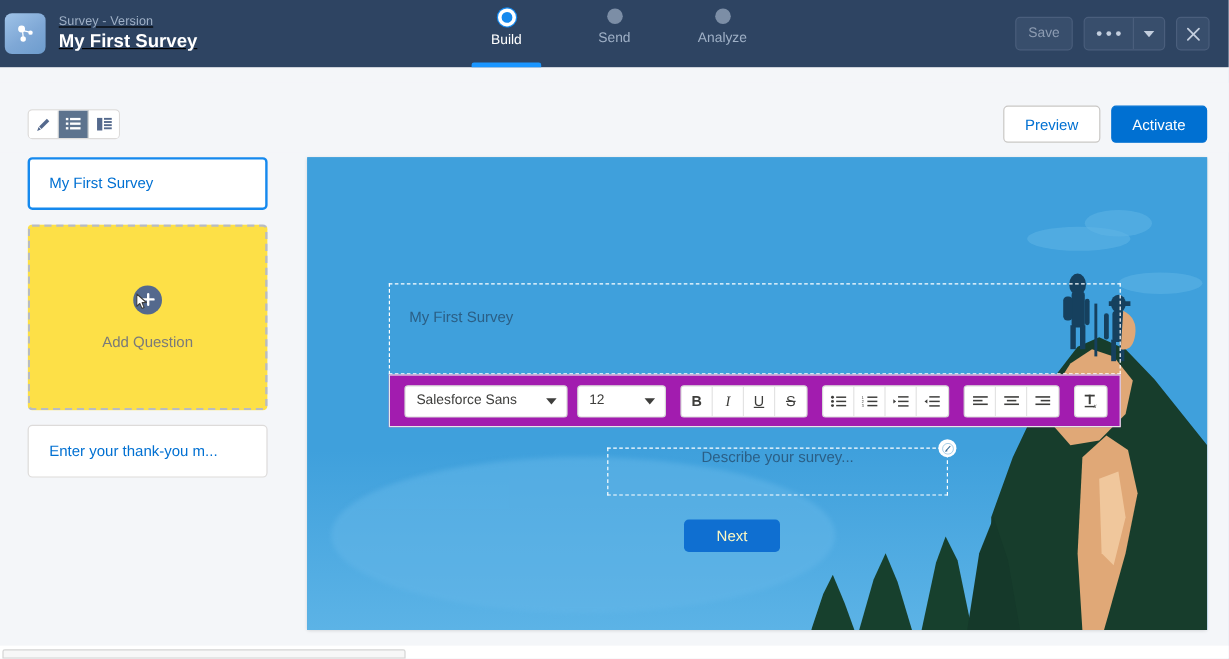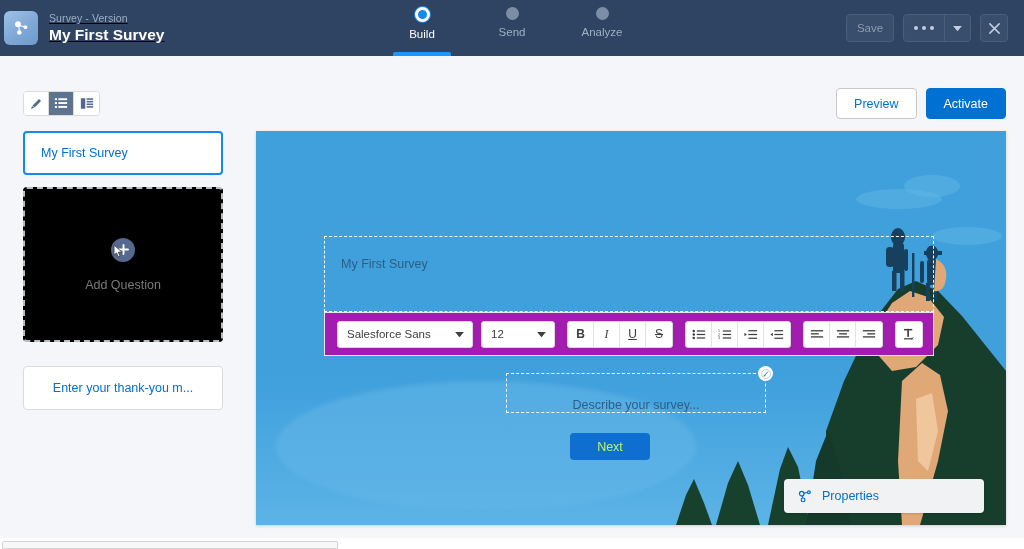--- a/index.html
+++ b/index.html
@@ -83,28 +83,28 @@
 
   
   .sidebar { position:absolute; left:23px; top:131px; width:200px; }
   .side-card {
     background:#ffffff; border:1px solid #dddbda; border-radius:4px;
     padding:14px 17px; font-size:12.5px; color:#0070d2;
   }
   .side-card.selected { border:2px solid #1589ee; padding:13px 16px; }
   .add-question {
     margin-top:12px; height:155px; border:2px dashed #b8bcc2; border-radius:4px;
-    background:#000000; display:flex; flex-direction:column;
+    background:#fde047; display:flex; flex-direction:column;
     align-items:center; justify-content:center;
   }
   .aq-circle { width:24px; height:24px; border-radius:50%; background:#54698d;
                display:flex; align-items:center; justify-content:center; position:relative; }
   .aq-label { margin-top:16px; font-size:12.5px; color:#7a7a7a; }
   .cursor-glyph { position:absolute; left:2px; top:6px; }
-  .thanks-card { margin-top:24px;text-align:center; }
+  .thanks-card { margin-top:12px; }
 
   
   .canvas {
     position:absolute; left:256px; top:131px; width:750px; height:394px;
     overflow:hidden; background:#3fa0dc;
     box-shadow:0 1px 3px rgba(0,0,0,.16);
   }
   .sky { position:absolute; inset:0; background:linear-gradient(180deg,#3fa0dc 0%,#3fa0dc 62%,#5cb3e6 100%); }
   .cloud { position:absolute; background:#5fb4e6; border-radius:50%; opacity:.55; }
   .haze { position:absolute; left:20px; top:250px; width:420px; height:130px;
@@ -129,31 +129,31 @@
   }
   .sel-font { width:136px; }
   .sel-size { width:74px;gap:28px; }
   .rte-group { display:flex; border:1px solid #d8d8d8; border-radius:3px;
                overflow:hidden; background:#ffffff; height:27px; margin-left:4px; }
   .rte-btn { width:26px; height:100%; display:flex; align-items:center; justify-content:center;
              border-right:1px solid #e3e3e3; cursor:pointer; font-size:12px; color:#3e3e3c; }
   .rte-btn:last-child { border-right:none; }
 
   .desc-field {
-    position:absolute; left:250px; top:242px; width:260px; height:40px;
-    border:1px dashed #ffffff; display:flex; align-items:flex-end; justify-content:center;
+    position:absolute; left:250px; top:242px; width:284px; height:40px;
+    border:1px dashed #ffffff; display:flex; align-items:flex-start; justify-content:center;
     font-size:12.5px; color:#2b5f86;
   }
   .desc-badge {
     position:absolute; right:-8px; top:-8px; width:15px; height:15px; border-radius:50%;
     background:#ffffff; display:flex; align-items:center; justify-content:center;
   }
   .next-btn {
     position:absolute; left:314px; top:302px; width:80px; height:27px;
-    background:#0f6fd1; border-radius:4px; color:#bef264; font-size:12.5px;
+    background:#0f6fd1; border-radius:4px; color:#fef9c3; font-size:12.5px;
     display:flex; align-items:center; justify-content:center; cursor:pointer;
   }
   .properties {
     position:absolute; left:528px; top:348px; width:200px; height:34px;
     background:#f1f2f4; border-radius:4px; display:flex; align-items:center;
     padding-left:14px; gap:9px; cursor:pointer; box-shadow:0 1px 2px rgba(0,0,0,.14);
   }
   .prop-label { font-size:12.5px; color:#0070d2; }
 
   
@@ -442,25 +442,16 @@
     <span class="desc-badge">
       <svg width="10" height="10" viewBox="0 0 12 12">
         <circle cx="6" cy="6" r="5.4" fill="#ffffff" stroke="#7fb8dd" stroke-width="0.7"></circle>
         <path d="M8 3.6 L4 7.8 M3.6 8.4 L5 8" stroke="#3a6d96" stroke-width="1.1" stroke-linecap="round"></path>
       </svg>
     </span>
   </div>
 
   <div class="next-btn">Next</div>
 
-  <div class="properties">
-    <svg width="15" height="15" viewBox="0 0 16 16">
-      <circle cx="4" cy="5" r="2.4" fill="none" stroke="#0070d2" stroke-width="1.3"></circle>
-      <circle cx="11.6" cy="3.4" r="1.5" fill="none" stroke="#0070d2" stroke-width="1.3"></circle>
-      <circle cx="5.4" cy="11.6" r="2" fill="none" stroke="#0070d2" stroke-width="1.3"></circle>
-      <path d="M6.2 4.4 L10.2 3.7 M4.4 7.4 L5.1 9.6" stroke="#0070d2" stroke-width="1.2"></path>
-    </svg>
-    <span class="prop-label">Properties</span>
-  </div>
 </div>
 
 <div class="bottom-strip"></div>
 <div class="dl-chip"></div>
 
 </body></html>

